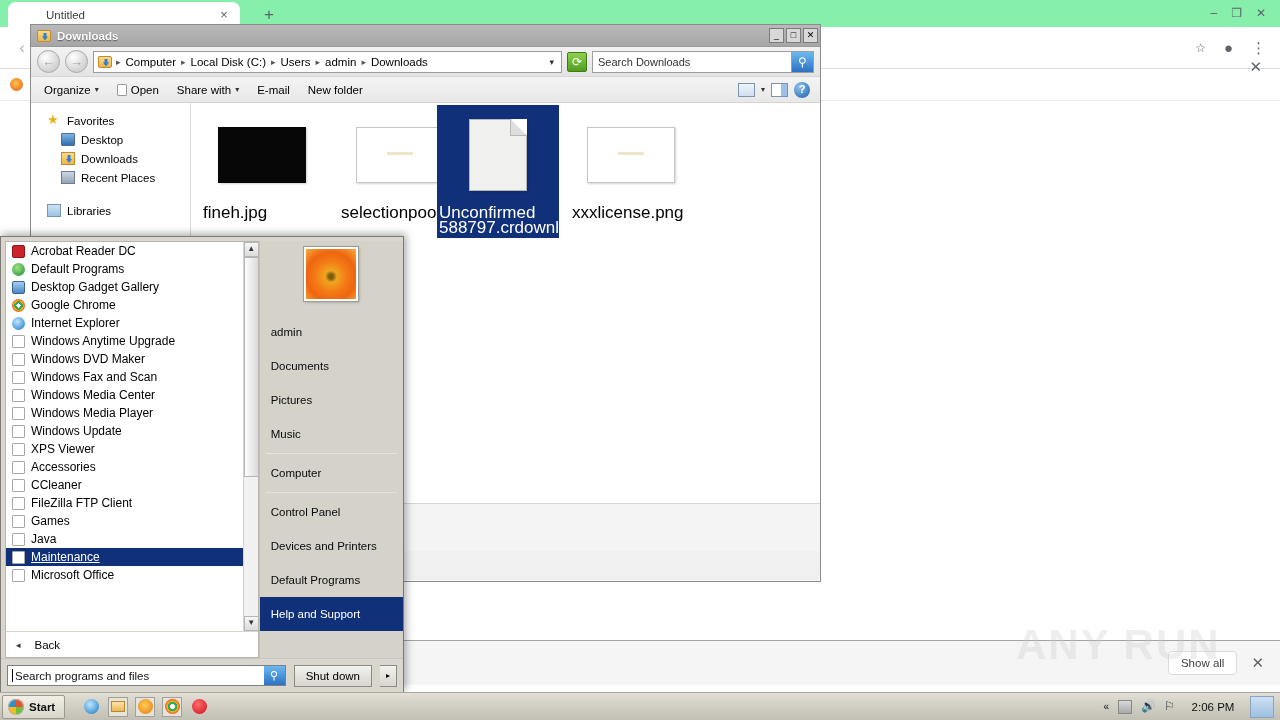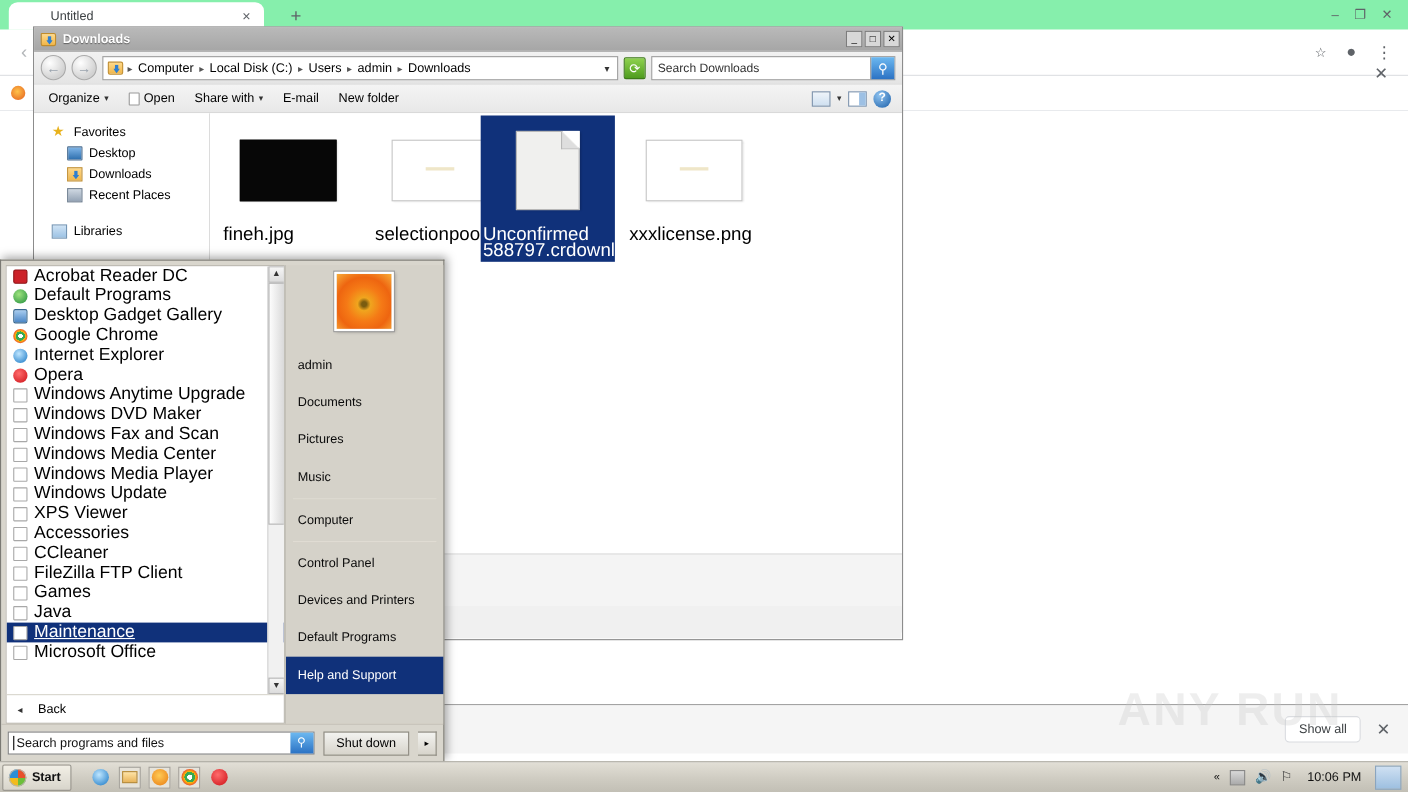--- a/index.html
+++ b/index.html
@@ -237,21 +237,21 @@
     display:flex; flex-direction:column;
   }
   #sm-top { display:flex; flex:1; min-height:0; }
   #sm-left {
     width:255px; background:#fff; margin:4px 0 0 4px;
     border:1px solid #b9b6ad; display:flex; flex-direction:column;
   }
   #sm-proglist { flex:1; overflow:hidden; position:relative; }
   .prog {
     height:18px; display:flex; align-items:center; gap:6px;
-    padding-left:6px; font-size:16px; color:#000;
+    padding-left:6px; font-size:12px; color:#000;
   }
   .prog.sel { background:#10317a; color:#fff; }
   .prog.sel .plabel { text-decoration:underline; }
   .pico { width:13px; height:13px; flex:none; border-radius:2px; }
   .pico-blank { background:#fff; border:1px solid #a8a8a8; border-radius:1px; }
   .pico-acro  { background:#cc2229; border:1px solid #8f1418; border-radius:2px; }
   .pico-def   { background:radial-gradient(circle at 40% 35%,#9ee37e,#1f8c3c); border-radius:50%; }
   .pico-gadget{ background:linear-gradient(#a9cdf0,#4b86c6); border:1px solid #36668f; }
   .pico-ff    { background:radial-gradient(circle at 45% 40%,#ffc24a,#e35b1b); border-radius:50%; }
   .pico-gc    { background:radial-gradient(circle at 50% 50%,#fff 22%,#37a853 23%,#37a853 45%,#f9bc05 46%,#ea4335 75%); border-radius:50%; }
@@ -546,24 +546,20 @@
         </div>
         <div class="prog">
           <span class="pico pico-gc"></span>
           <span class="plabel">Google Chrome</span>
         </div>
         <div class="prog">
           <span class="pico pico-ie"></span>
           <span class="plabel">Internet Explorer</span>
         </div>
         <div class="prog">
-          <span class="pico pico-opera"></span>
-          <span class="plabel">Opera</span>
-        </div>
-        <div class="prog">
           <span class="pico pico-blank"></span>
           <span class="plabel">Windows Anytime Upgrade</span>
         </div>
         <div class="prog">
           <span class="pico pico-blank"></span>
           <span class="plabel">Windows DVD Maker</span>
         </div>
         <div class="prog">
           <span class="pico pico-blank"></span>
           <span class="plabel">Windows Fax and Scan</span>
@@ -675,16 +671,16 @@
     <span class="ql flat">
       <span class="qlg" style="background:radial-gradient(circle at 40% 35%,#ff6c6c,#cc0f16)"></span>
     </span>
   </div>
 
   <div id="tray">
     <span style="font-size:10px">«</span>
     <span class="tray-ico" style="display:inline-block;background:linear-gradient(#d8d8d8,#aaa);border:1px solid #888"></span>
     <span class="tray-ico" style="display:inline-block;color:#333;font-size:12px;line-height:13px">🔊</span>
     <span class="tray-ico" style="display:inline-block;color:#333;font-size:12px;line-height:13px">⚐</span>
-    <span id="clock">10:06 PM</span>
+    <span id="clock">2:06 PM</span>
     <span id="showdesk"></span>
   </div>
 </div>
 
 </body></html>

